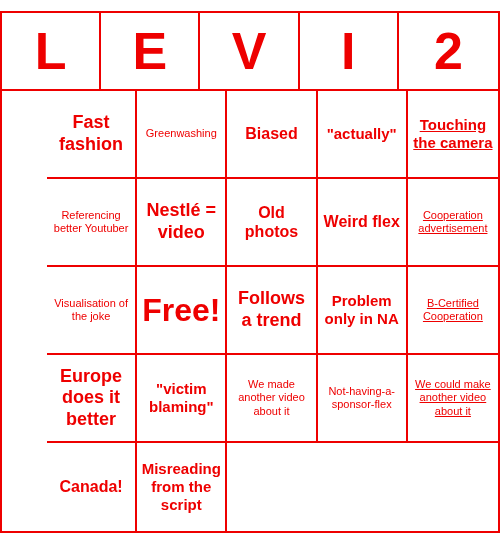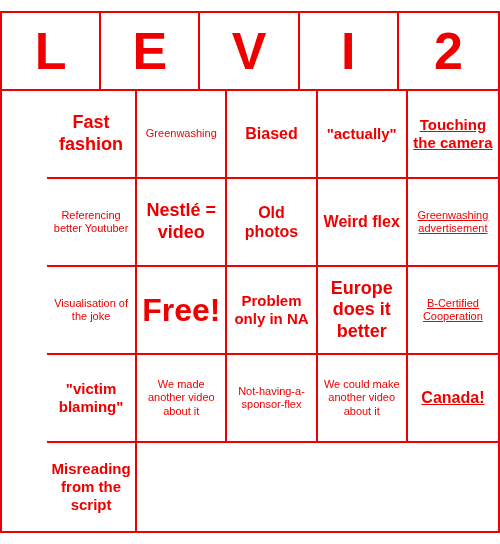--- a/index.html
+++ b/index.html
@@ -114,36 +114,39 @@
       <div class="cell">
         <span class="cell-text large">Nestlé = video</span>
       </div>
       <div class="cell">
         <span class="cell-text xlarge">Old photos</span>
       </div>
       <div class="cell">
         <span class="cell-text xlarge">Weird flex</span>
       </div>
       <div class="cell">
-        <span class="cell-text small">Greenwashing advertisement</span>
+        <span class="cell-text small">Cooperation advertisement</span>
       </div>
       <div class="cell">
         <span class="cell-text small">Visualisation of the joke</span>
       </div>
       <div class="cell">
         <span class="cell-text free-cell">Free!</span>
       </div>
       <div class="cell">
+        <span class="cell-text large">Follows a trend</span>
+      </div>
+      <div class="cell">
         <span class="cell-text medium">Problem only in NA</span>
       </div>
       <div class="cell">
-        <span class="cell-text large">Europe does it better</span>
+        <span class="cell-text small">B-Certified Cooperation</span>
       </div>
       <div class="cell">
-        <span class="cell-text small">B-Certified Cooperation</span>
+        <span class="cell-text large">Europe does it better</span>
       </div>
       <div class="cell">
         <span class="cell-text medium">"victim blaming"</span>
       </div>
       <div class="cell">
         <span class="cell-text small">We made another video about it</span>
       </div>
       <div class="cell">
         <span class="cell-text small">Not-having-a-sponsor-flex</span>
       </div>

